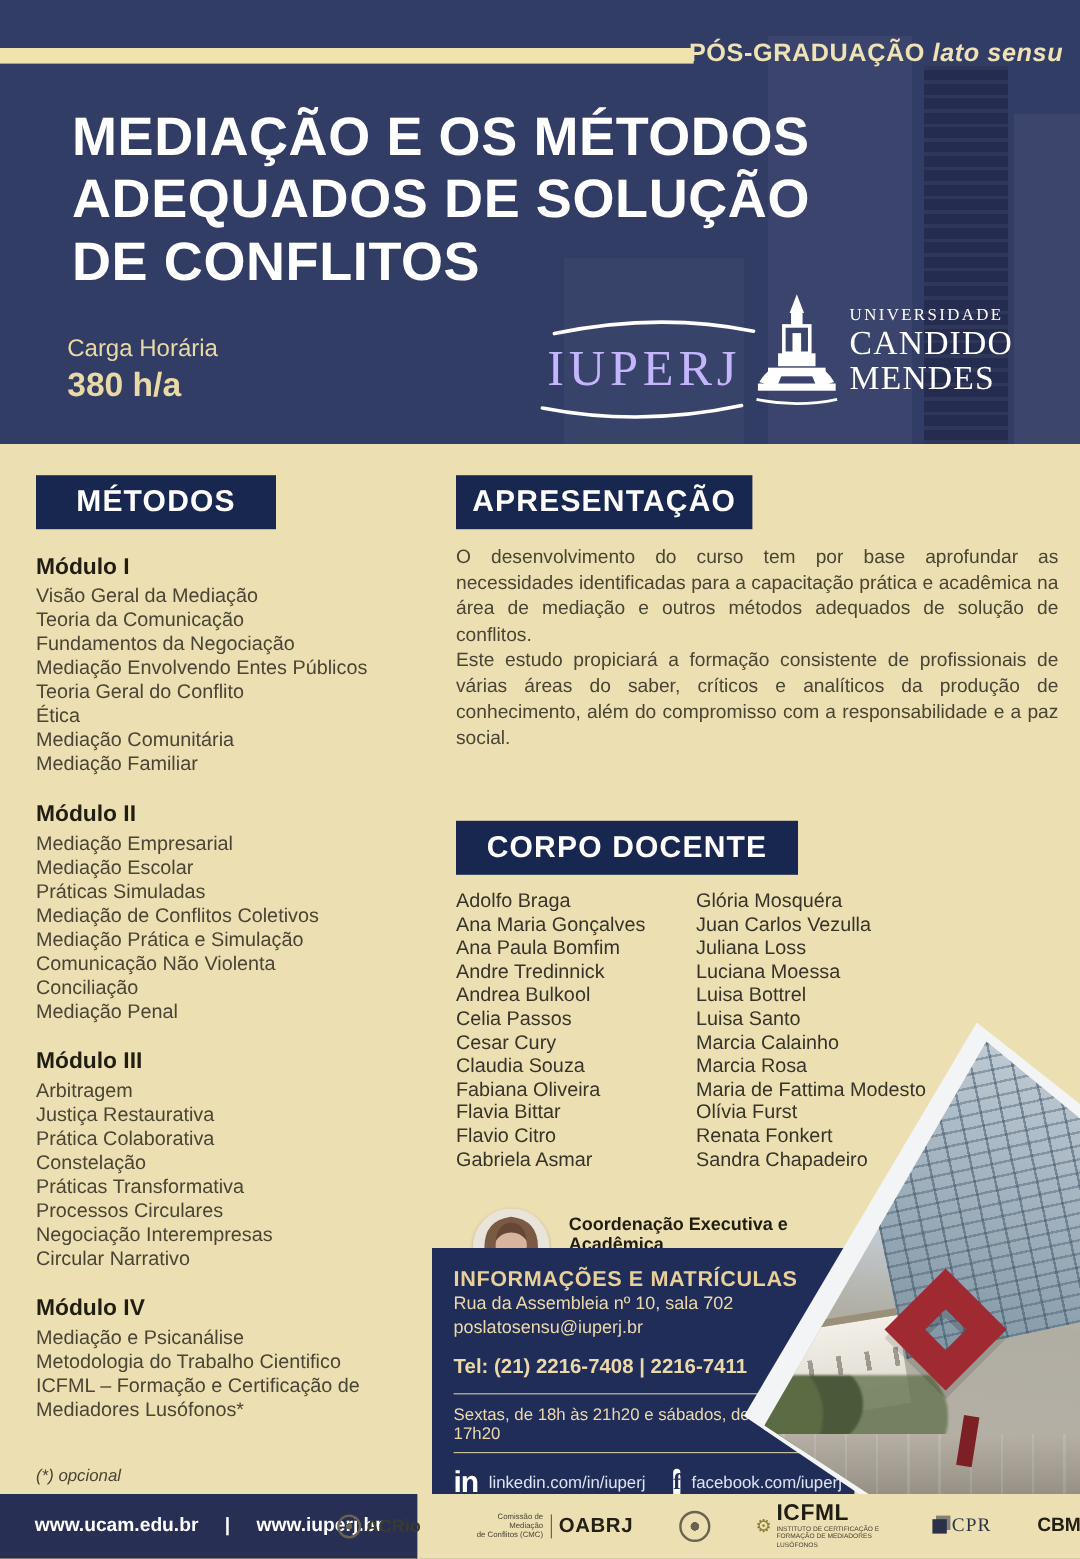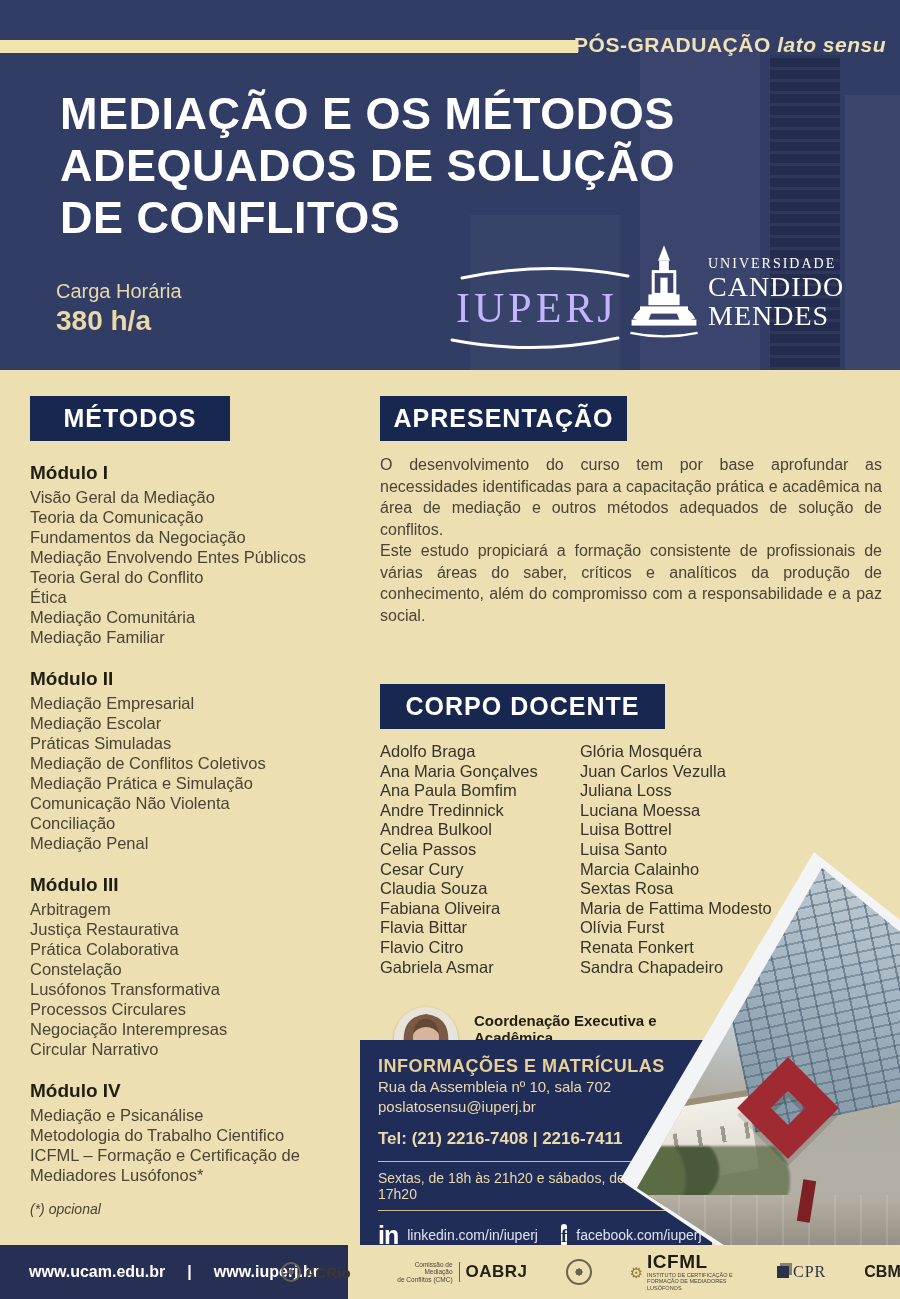--- a/index.html
+++ b/index.html
@@ -32,21 +32,21 @@
   
   .badge { background:#182750; color:#fff; font-weight:800; font-size:25px; letter-spacing:1px; text-align:center; padding:8px 0; }
 
   
   .left-col { position:absolute; left:30px; top:396px; width:322px; }
   .modules-badge { width:200px; }
   .mod-group { margin-top:21px; }
   .mod-group:first-of-type { margin-top:20px; }
   .mod-title { font-size:19px; line-height:22px; font-weight:800; color:#211d12; margin-bottom:3px; }
   .mod-item { font-size:16.5px; line-height:20px; color:#4a4435; }
-  .footnote { margin-top:16px; font-size:14px; font-style:italic; color:#4a4435; }
+  .footnote { margin-top:36px; font-size:14px; font-style:italic; color:#4a4435; }
 
   
   .right-col { position:absolute; left:380px; top:396px; width:502px; }
   .apres-badge { width:247px; }
   .apres-text { margin-top:13px; font-size:16px; line-height:21.5px; text-align:justify; color:#4a4435; }
   .docente-badge { width:285px; margin-top:58px; }
   .names { margin-top:13px; display:flex; }
   .names-col { width:200px; }
   .names-col + .names-col { flex:1; }
   .name-item { font-size:16.5px; line-height:19.6px; color:#37332a; }
@@ -195,21 +195,21 @@
           <div class="mod-item">Mediação Penal</div>
         </div>
     </div>
     <div class="mod-group">
       <div class="mod-title">Módulo III</div>
       <div>
           <div class="mod-item">Arbitragem</div>
           <div class="mod-item">Justiça Restaurativa</div>
           <div class="mod-item">Prática Colaborativa</div>
           <div class="mod-item">Constelação</div>
-          <div class="mod-item">Lusófonos Transformativa</div>
+          <div class="mod-item">Práticas Transformativa</div>
           <div class="mod-item">Processos Circulares</div>
           <div class="mod-item">Negociação Interempresas</div>
           <div class="mod-item">Circular Narrativo</div>
         </div>
     </div>
     <div class="mod-group">
       <div class="mod-title">Módulo IV</div>
       <div>
           <div class="mod-item">Mediação e Psicanálise</div>
           <div class="mod-item">Metodologia do Trabalho Cientifico</div>
@@ -243,21 +243,21 @@
           <div class="name-item">Gabriela Asmar</div>
         </div>
       <div class="names-col">
           <div class="name-item">Glória Mosquéra</div>
           <div class="name-item">Juan Carlos Vezulla</div>
           <div class="name-item">Juliana Loss</div>
           <div class="name-item">Luciana Moessa</div>
           <div class="name-item">Luisa Bottrel</div>
           <div class="name-item">Luisa Santo</div>
           <div class="name-item">Marcia Calainho</div>
-          <div class="name-item">Sextas Rosa</div>
+          <div class="name-item">Marcia Rosa</div>
           <div class="name-item">Maria de Fattima Modesto</div>
           <div class="name-item">Olívia Furst</div>
           <div class="name-item">Renata Fonkert</div>
           <div class="name-item">Sandra Chapadeiro</div>
         </div>
     </div>
 
     <div class="coord">
       <div class="avatar">
         <svg viewBox="0 0 64 64" width="64" height="64">

